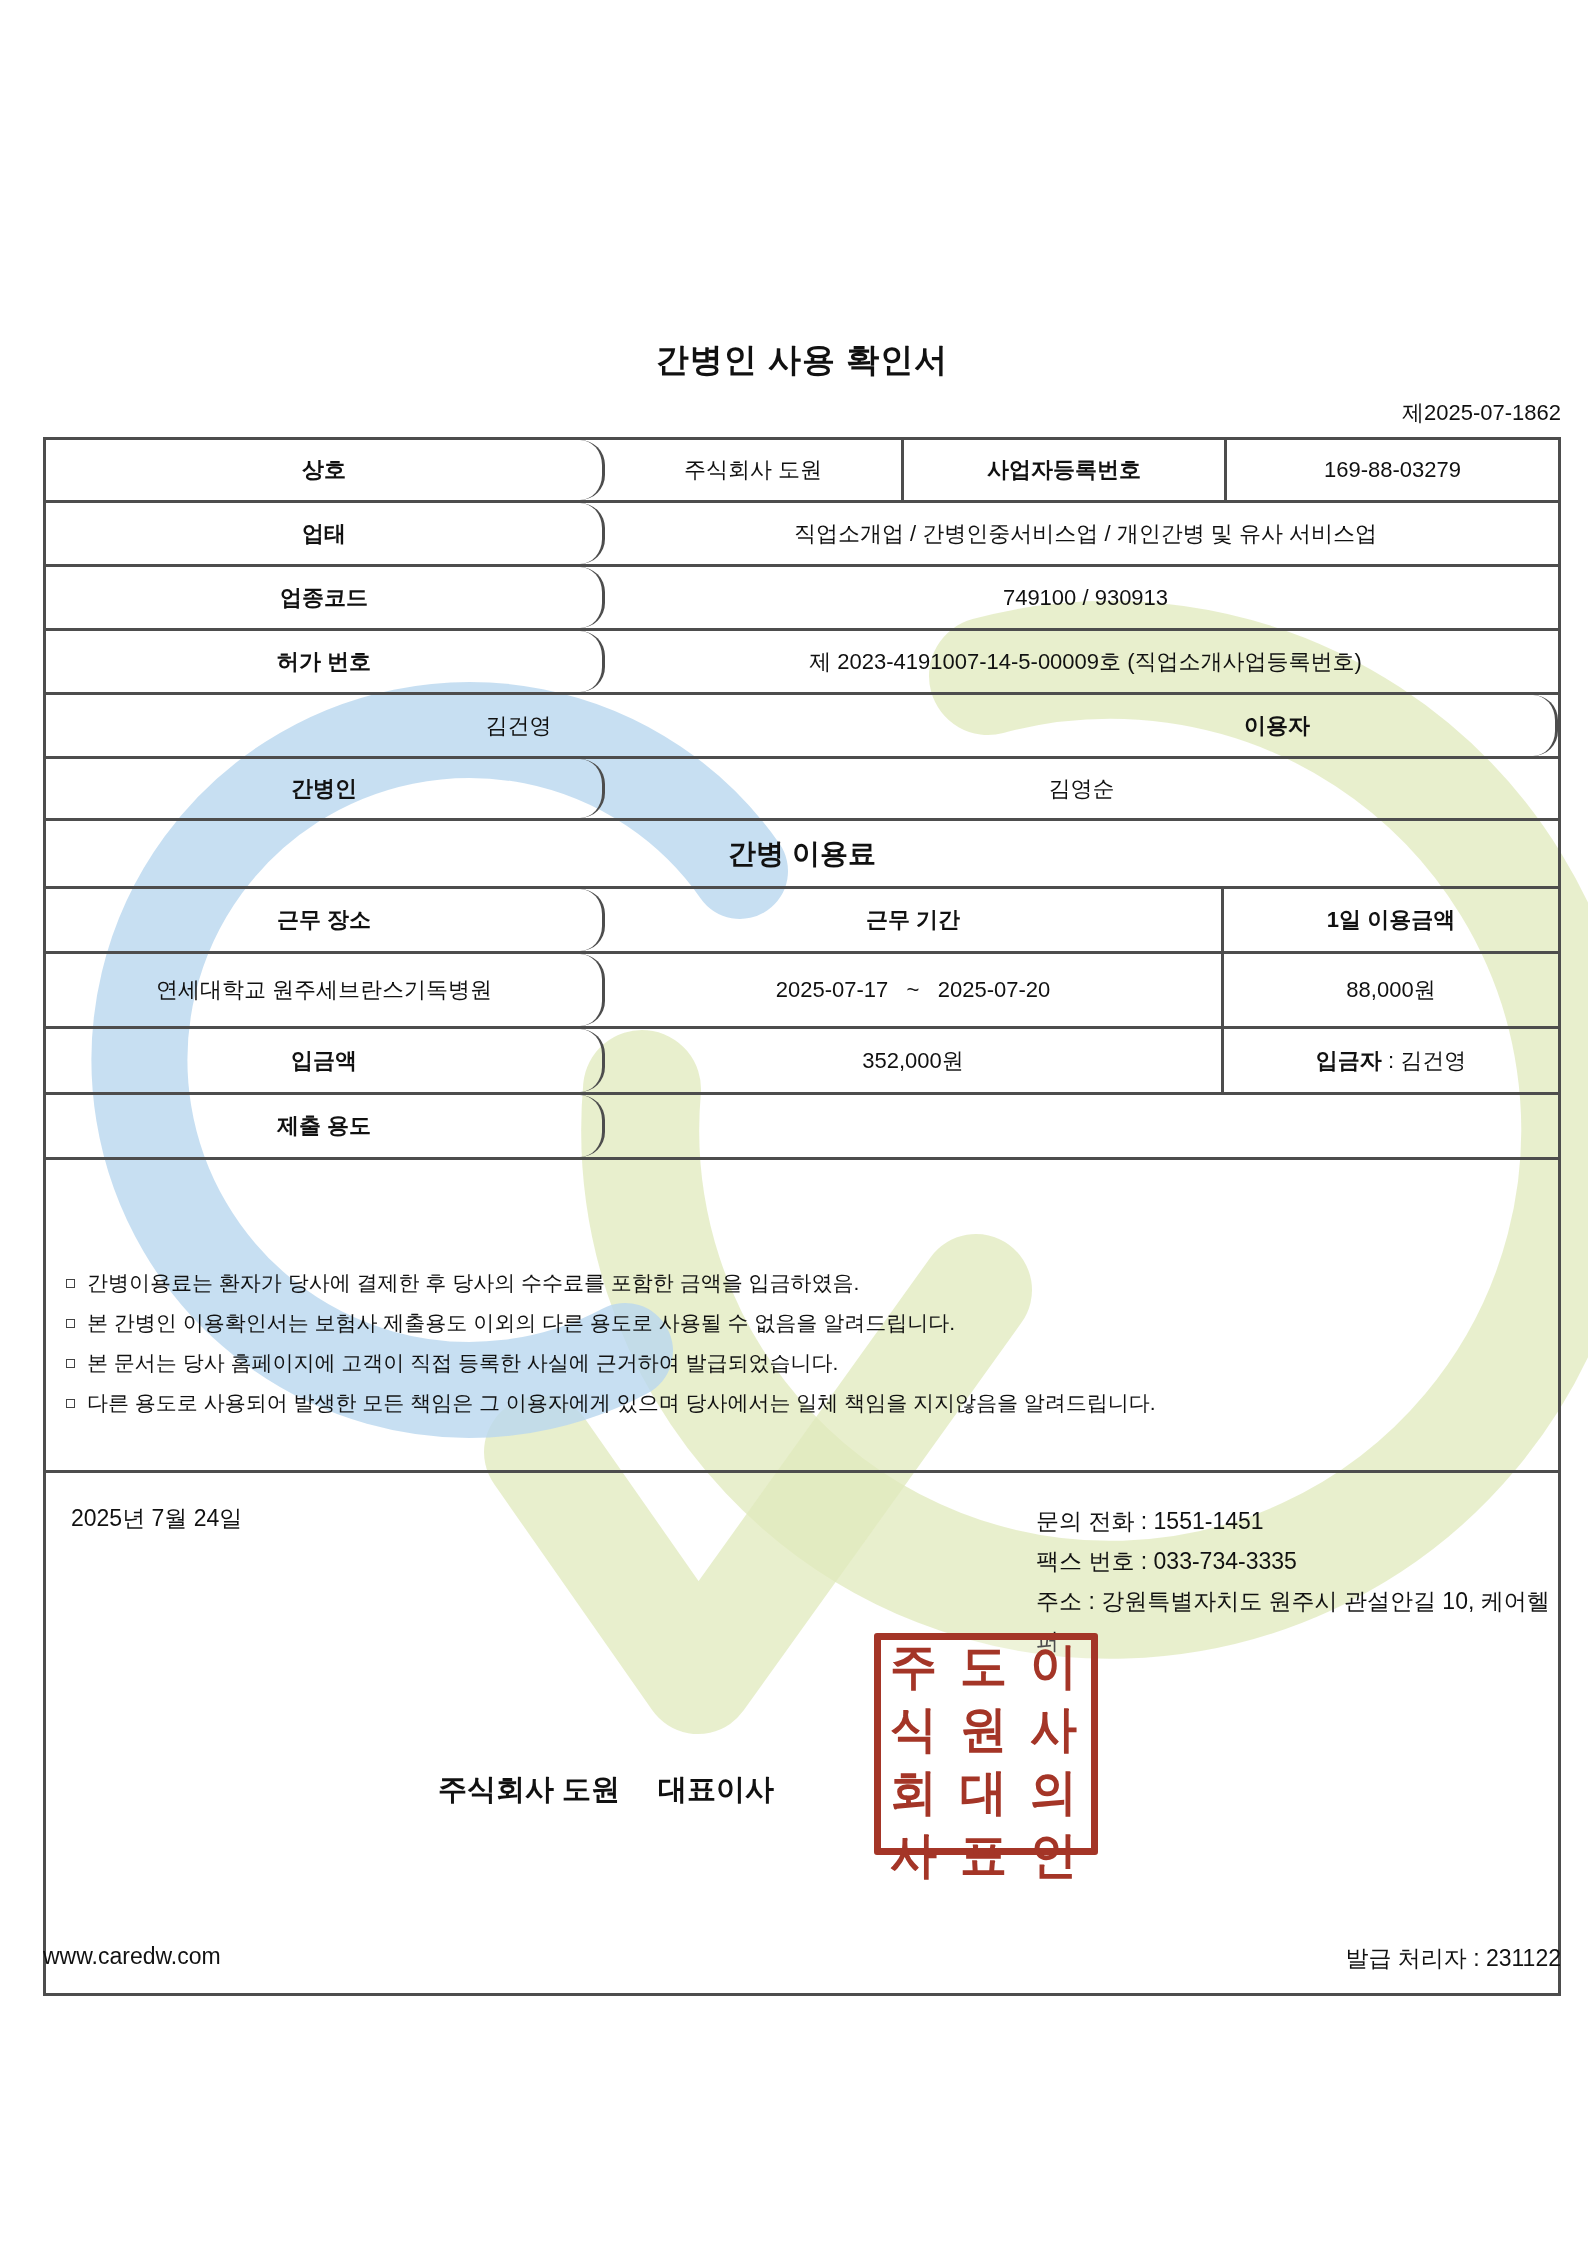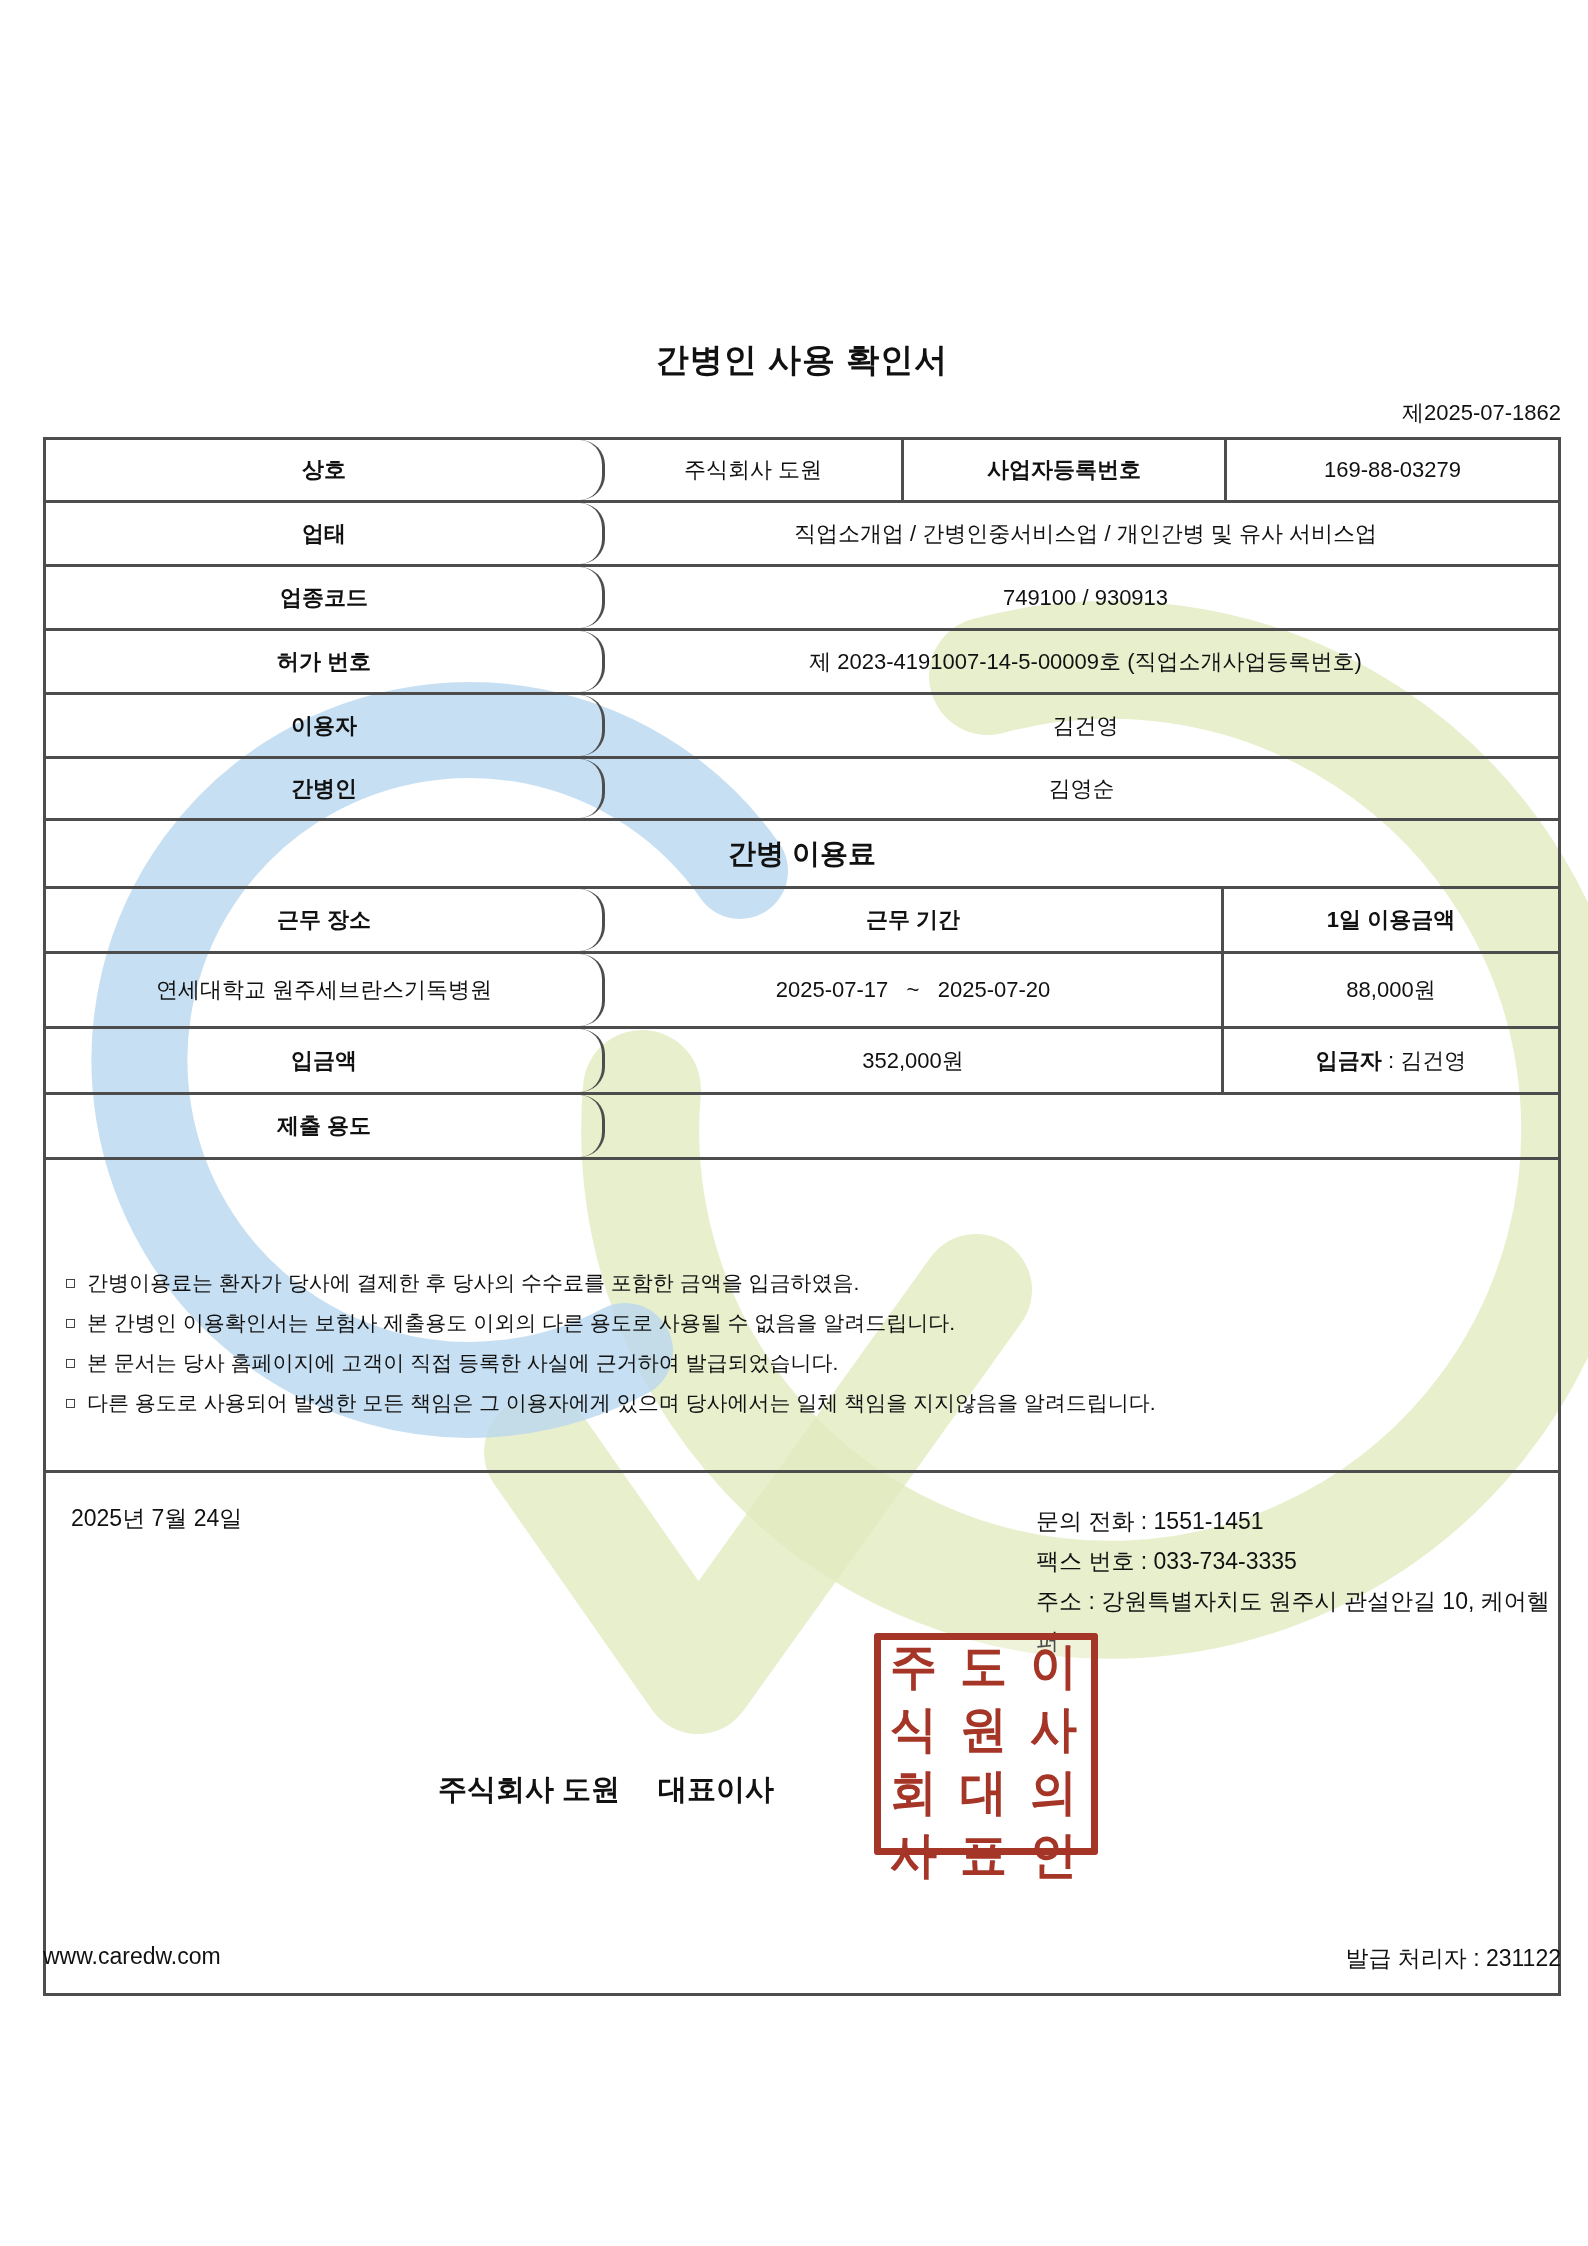--- a/index.html
+++ b/index.html
@@ -127,22 +127,22 @@
         <div class="c w1 lbl">업종코드</div>
         <div class="c last">749100 / 930913</div>
       </div>
 
       <div class="r h61">
         <div class="c w1 lbl">허가 번호</div>
         <div class="c last">제 2023-4191007-14-5-00009호 (직업소개사업등록번호)</div>
       </div>
 
       <div class="r h61">
+        <div class="c last">김건영</div>
         <div class="c w1 lbl">이용자</div>
-        <div class="c last">김건영</div>
       </div>
 
       <div class="r h59">
         <div class="c w1 lbl">간병인</div>
         <div class="c last">김영순</div>
       </div>
 
       <div class="section-title-row">간병 이용료</div>
 
       <div class="r h62">

